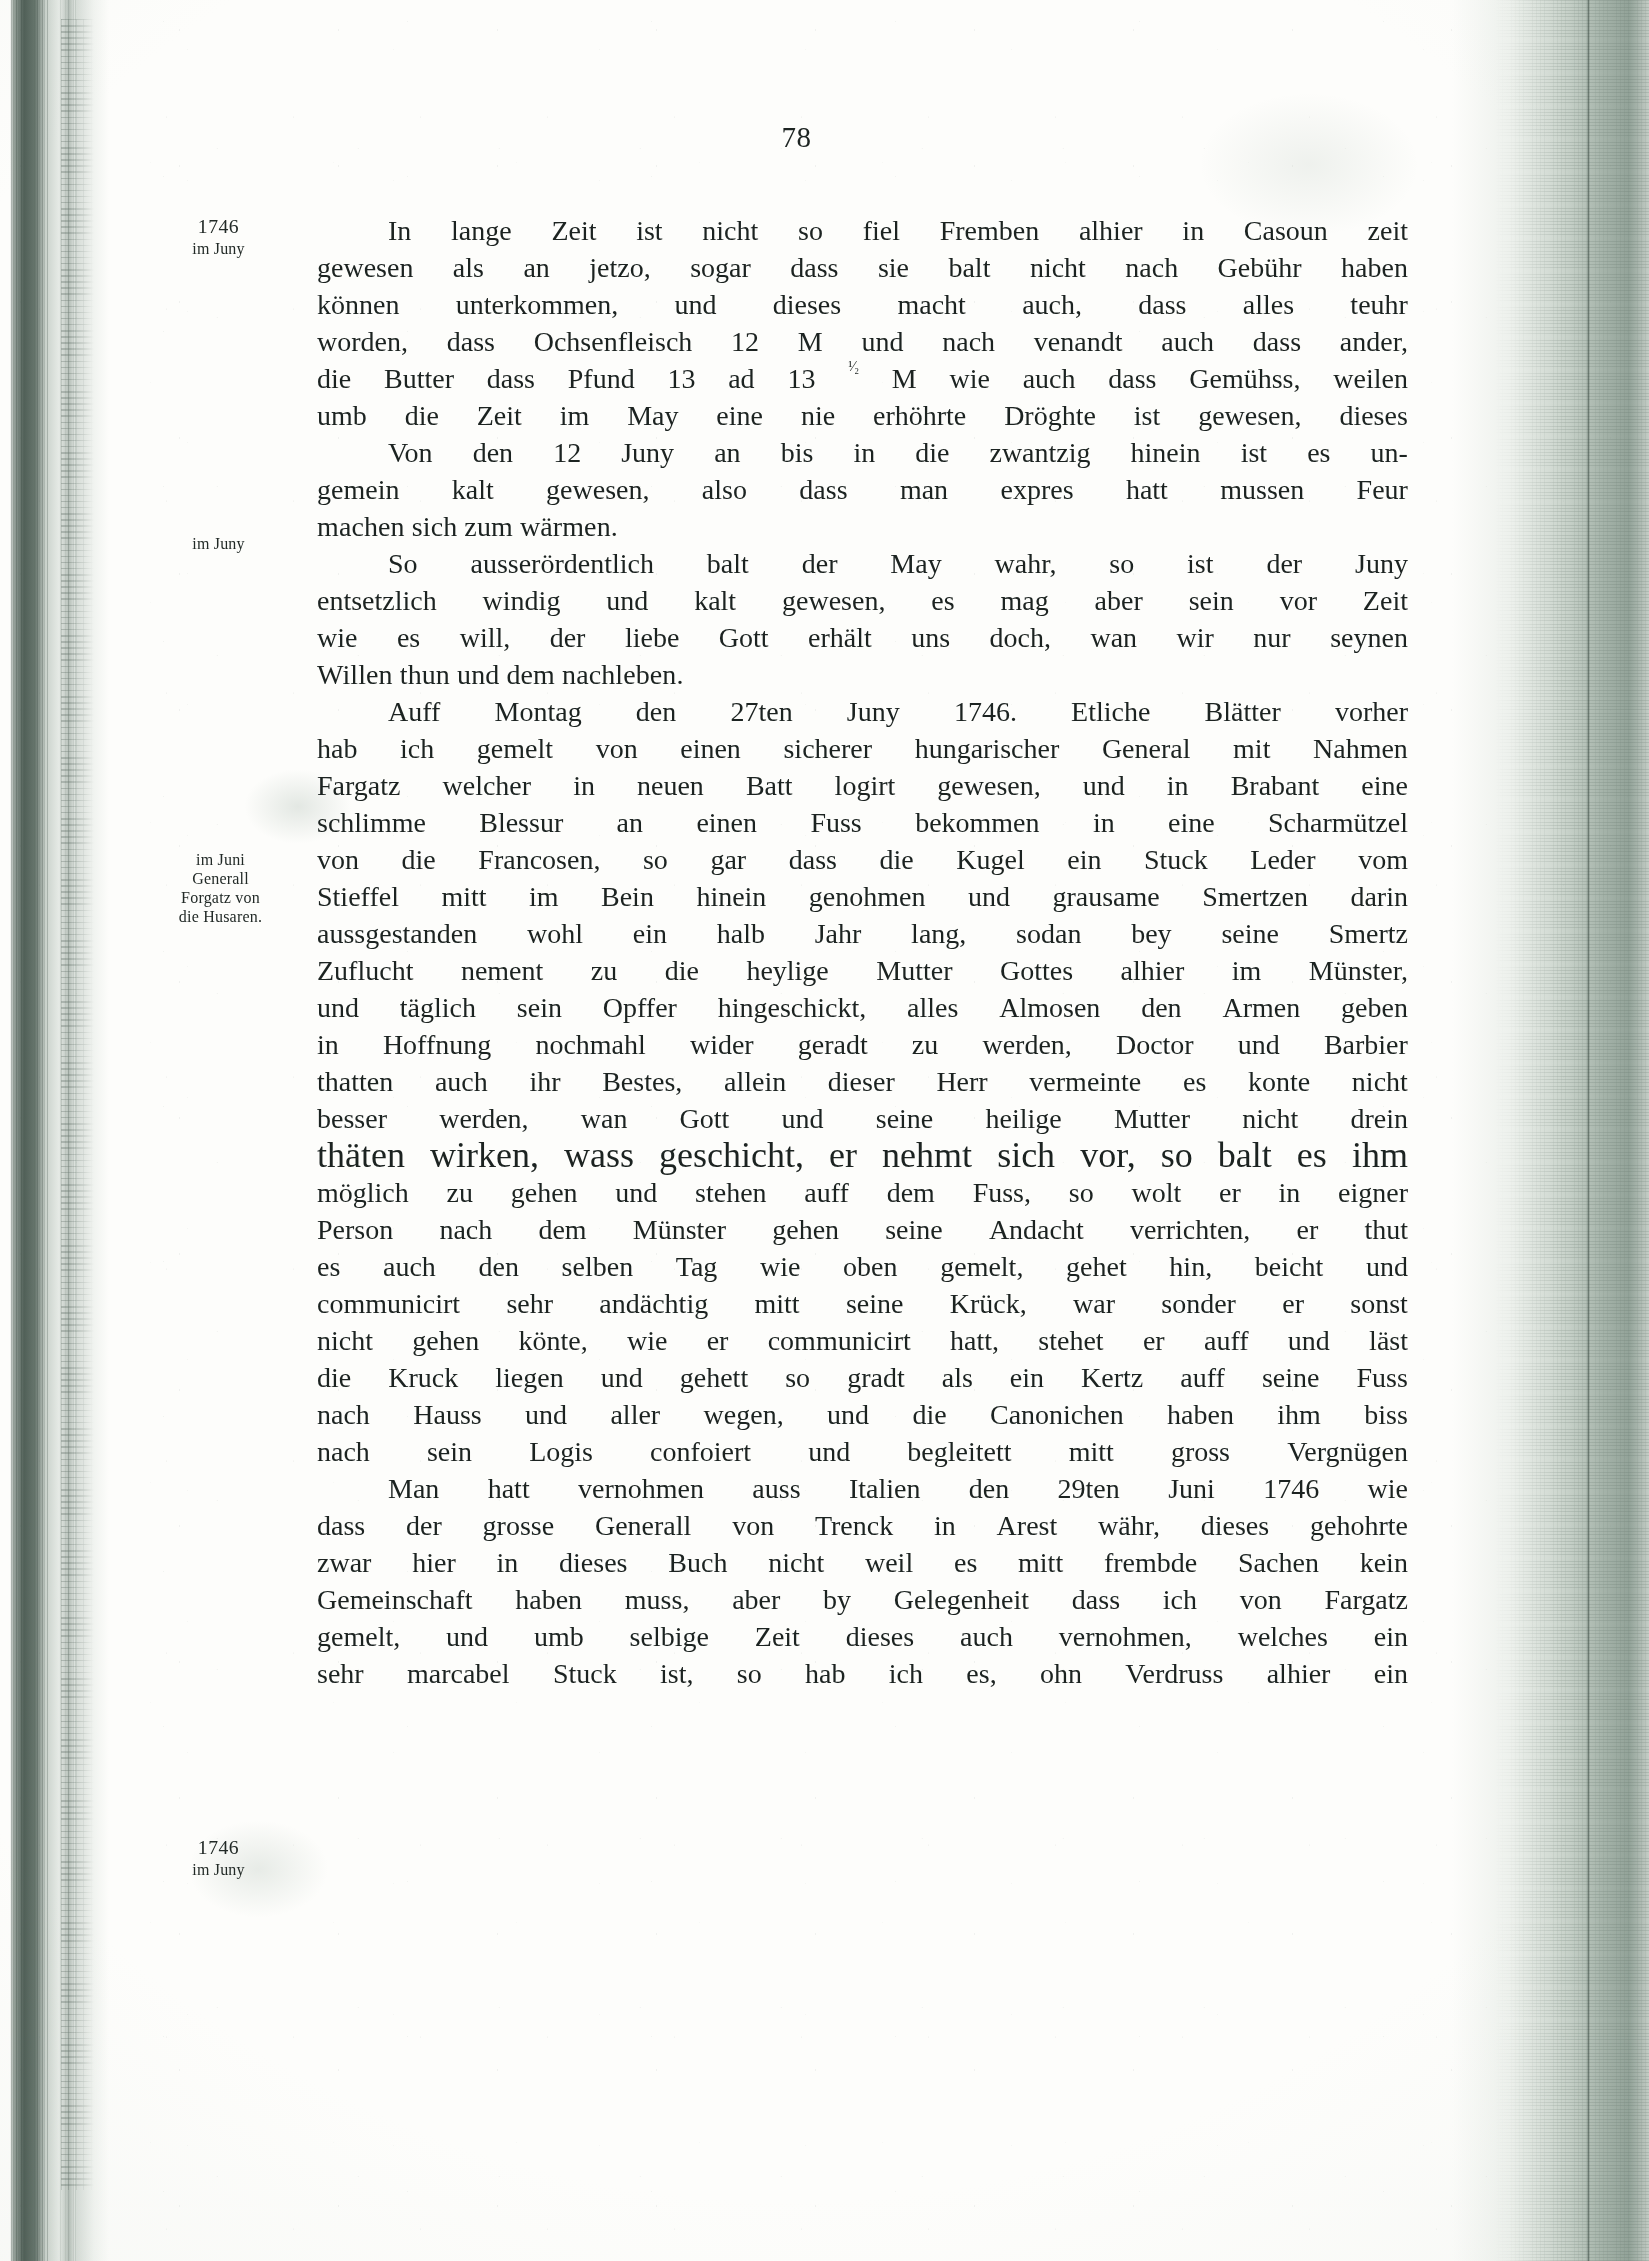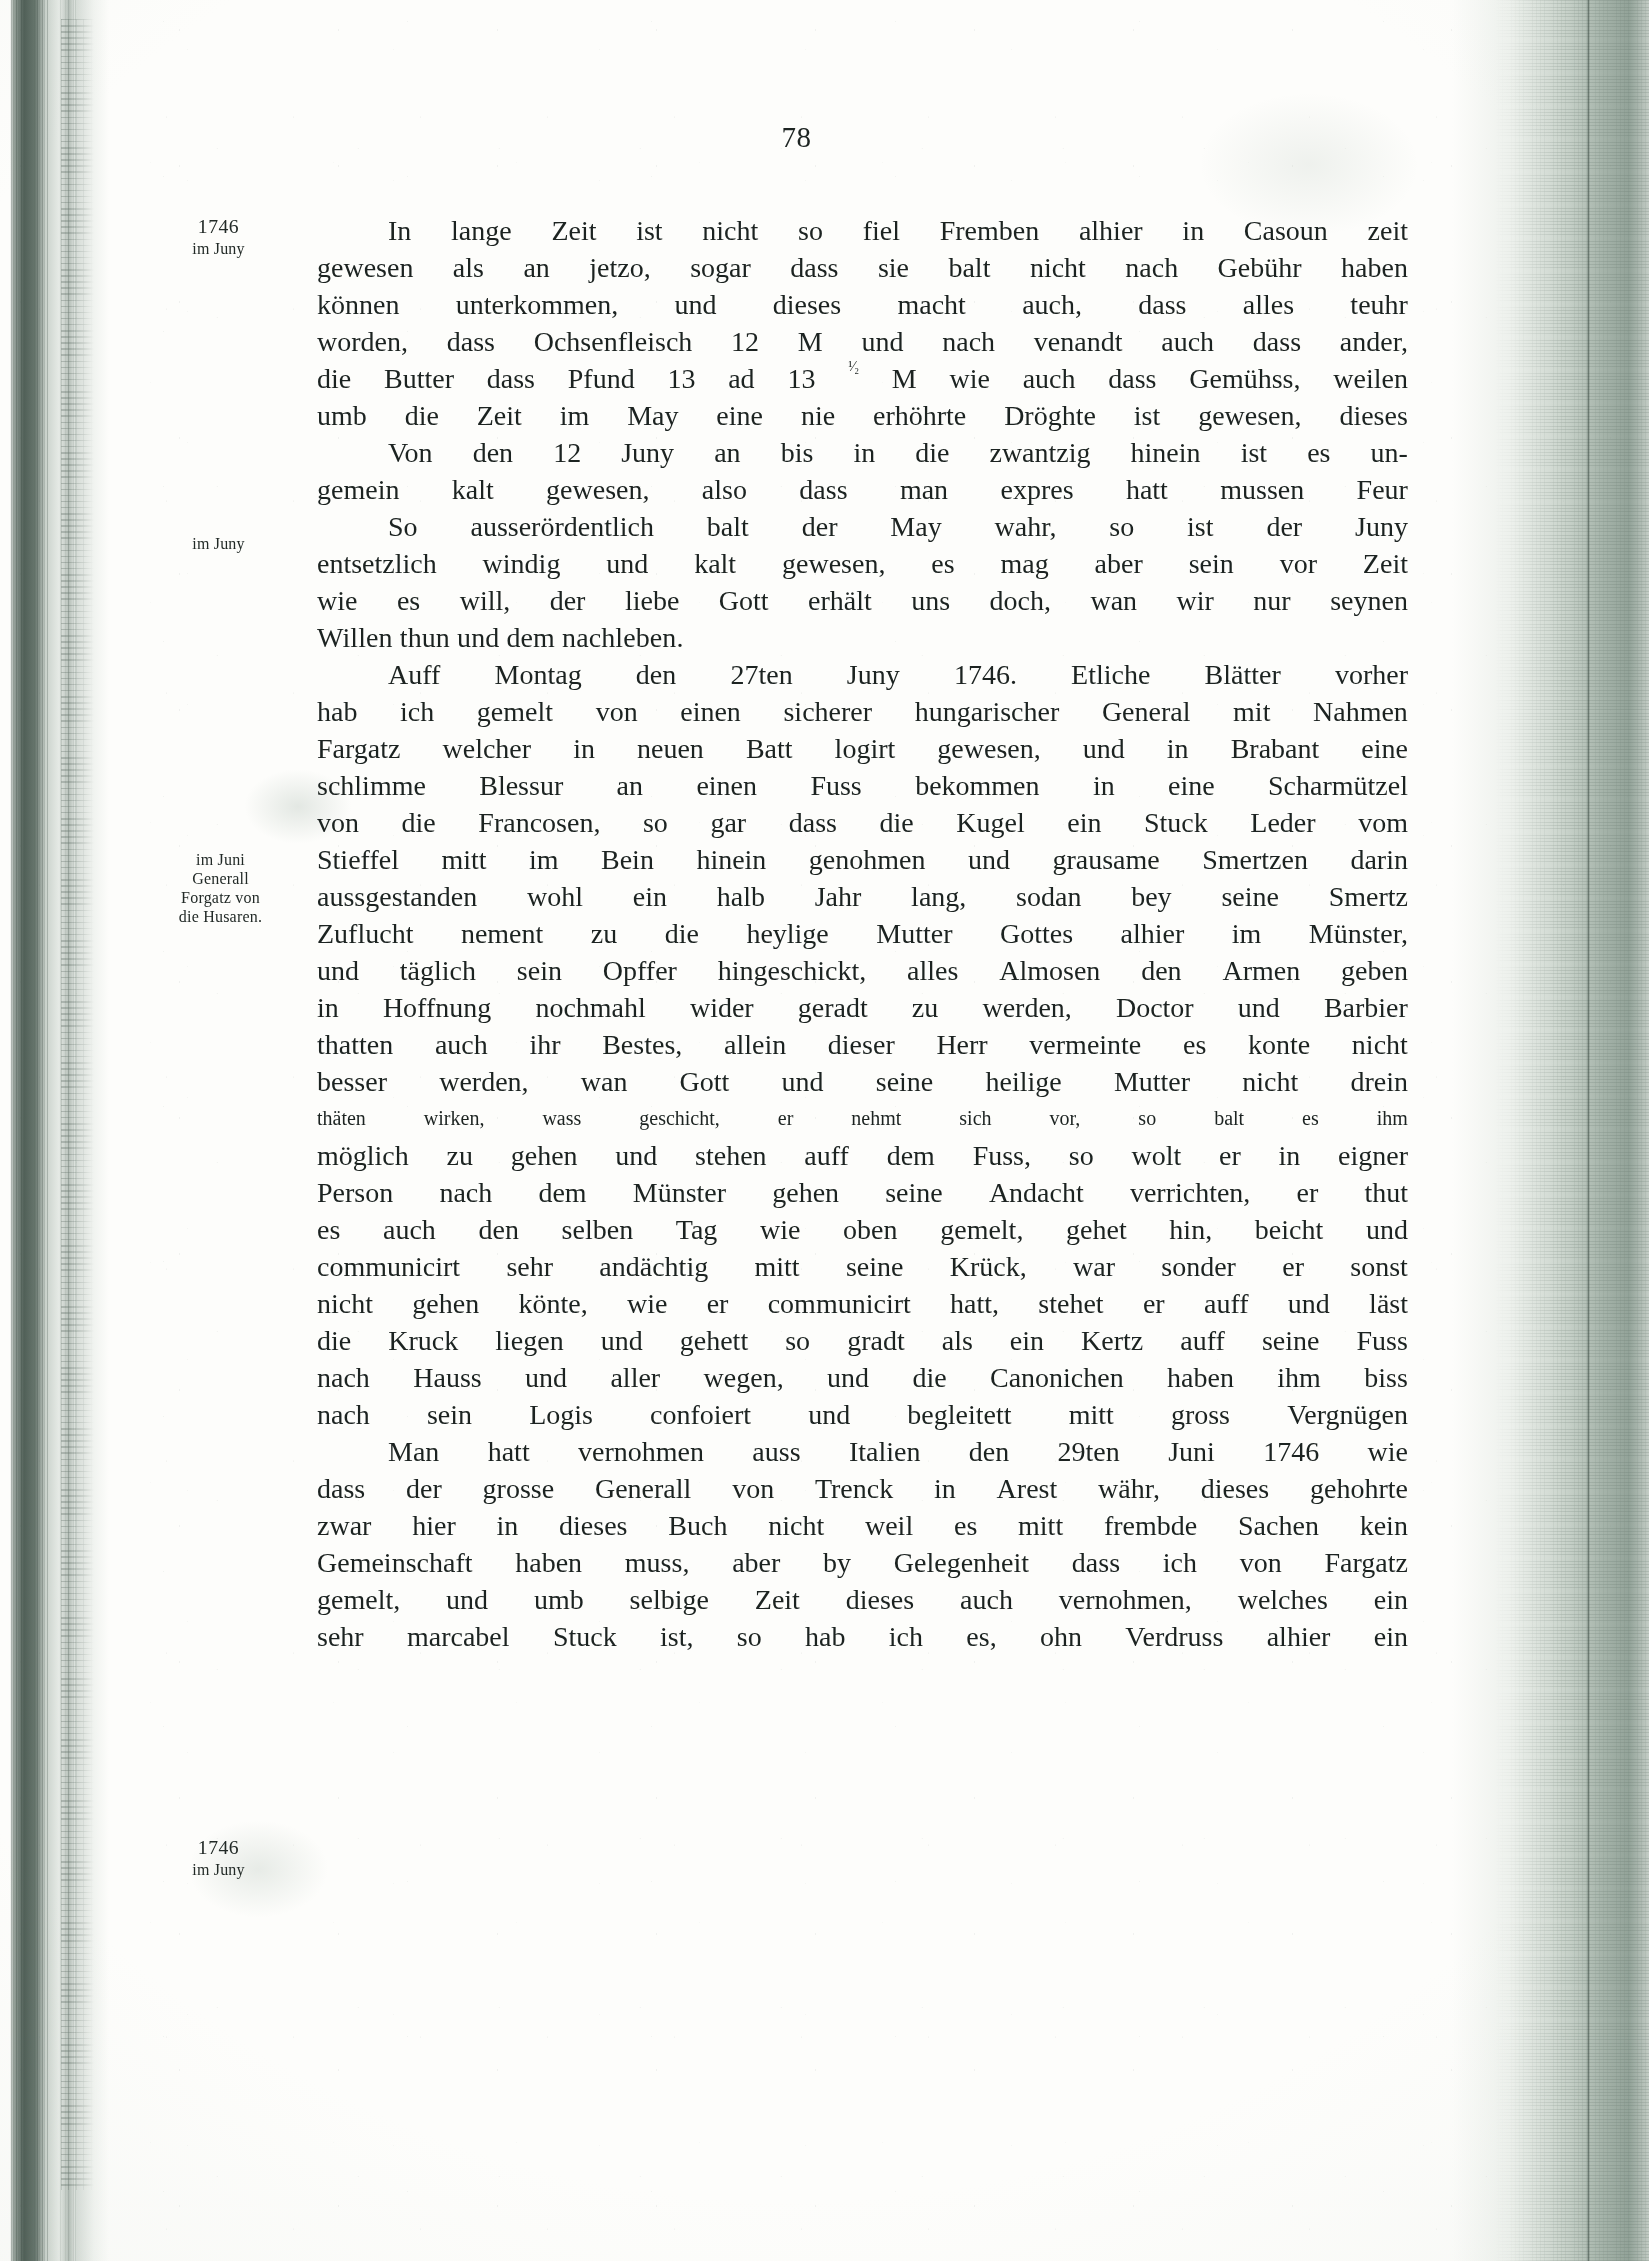--- a/index.html
+++ b/index.html
@@ -396,20 +396,21 @@
             <span style="display: inline-block; transform: scaleX(1); transform-origin: center center;">kalt</span>
             <span style="display: inline-block; transform: scaleX(1); transform-origin: center center;">gewesen,</span>
             <span style="display: inline-block; transform: scaleX(1); transform-origin: center center;">also</span>
             <span style="display: inline-block; transform: scaleX(1); transform-origin: center center;">dass</span>
             <span style="display: inline-block; transform: scaleX(1); transform-origin: center center;">man</span>
             <span style="display: inline-block; transform: scaleX(1); transform-origin: center center;">expres</span>
             <span style="display: inline-block; transform: scaleX(1); transform-origin: center center;">hatt</span>
             <span style="display: inline-block; transform: scaleX(1); transform-origin: center center;">mussen</span>
             <span style="display: inline-block; transform: scaleX(1); transform-origin: center center;">Feur</span>
           </div>
+          <div class="ln" style="font-size: 28px; transform: scaleX(1); transform-origin: left center;">machen sich zum wärmen.</div>
         </div>
         <div class="para">
           <div class="ln indent just" style="font-size: 28px; letter-spacing: 0px;">
             <span style="display: inline-block; transform: scaleX(1); transform-origin: center center;">So</span>
             <span style="display: inline-block; transform: scaleX(1); transform-origin: center center;">ausserördentlich</span>
             <span style="display: inline-block; transform: scaleX(1); transform-origin: center center;">balt</span>
             <span style="display: inline-block; transform: scaleX(1); transform-origin: center center;">der</span>
             <span style="display: inline-block; transform: scaleX(1); transform-origin: center center;">May</span>
             <span style="display: inline-block; transform: scaleX(1); transform-origin: center center;">wahr,</span>
             <span style="display: inline-block; transform: scaleX(1); transform-origin: center center;">so</span>
@@ -587,21 +588,21 @@
             <span style="display: inline-block; transform: scaleX(1); transform-origin: center center;">werden,</span>
             <span style="display: inline-block; transform: scaleX(1); transform-origin: center center;">wan</span>
             <span style="display: inline-block; transform: scaleX(1); transform-origin: center center;">Gott</span>
             <span style="display: inline-block; transform: scaleX(1); transform-origin: center center;">und</span>
             <span style="display: inline-block; transform: scaleX(1); transform-origin: center center;">seine</span>
             <span style="display: inline-block; transform: scaleX(1); transform-origin: center center;">heilige</span>
             <span style="display: inline-block; transform: scaleX(1); transform-origin: center center;">Mutter</span>
             <span style="display: inline-block; transform: scaleX(1); transform-origin: center center;">nicht</span>
             <span style="display: inline-block; transform: scaleX(1); transform-origin: center center;">drein</span>
           </div>
-          <div class="ln just" style="font-size: 20px; letter-spacing: 0px;">
+          <div class="ln just" style="font-size: 36px; letter-spacing: 0px;">
             <span style="display: inline-block; transform: scaleX(1); transform-origin: center center;">thäten</span>
             <span style="display: inline-block; transform: scaleX(1); transform-origin: center center;">wirken,</span>
             <span style="display: inline-block; transform: scaleX(1); transform-origin: center center;">wass</span>
             <span style="display: inline-block; transform: scaleX(1); transform-origin: center center;">geschicht,</span>
             <span style="display: inline-block; transform: scaleX(1); transform-origin: center center;">er</span>
             <span style="display: inline-block; transform: scaleX(1); transform-origin: center center;">nehmt</span>
             <span style="display: inline-block; transform: scaleX(1); transform-origin: center center;">sich</span>
             <span style="display: inline-block; transform: scaleX(1); transform-origin: center center;">vor,</span>
             <span style="display: inline-block; transform: scaleX(1); transform-origin: center center;">so</span>
             <span style="display: inline-block; transform: scaleX(1); transform-origin: center center;">balt</span>

